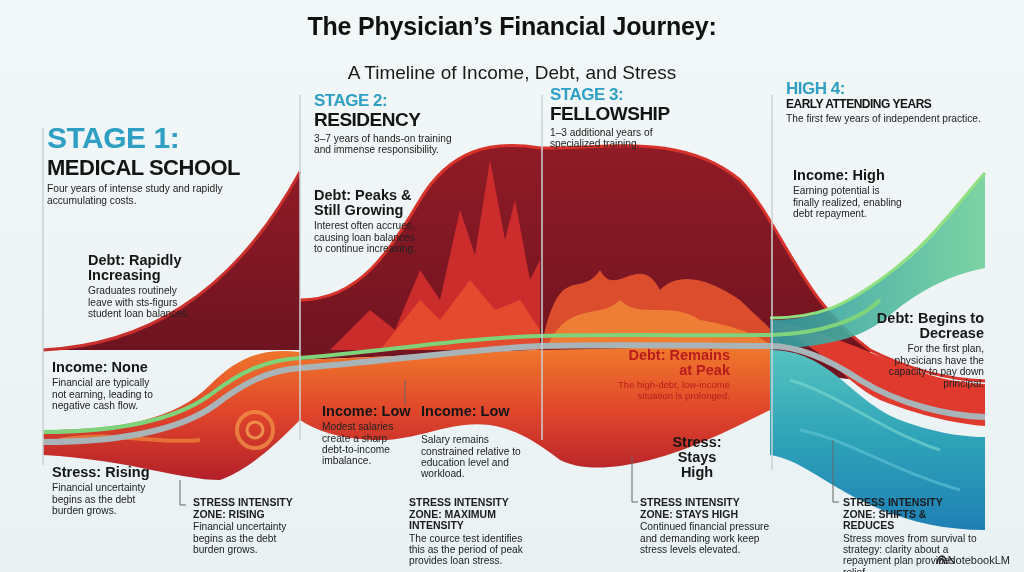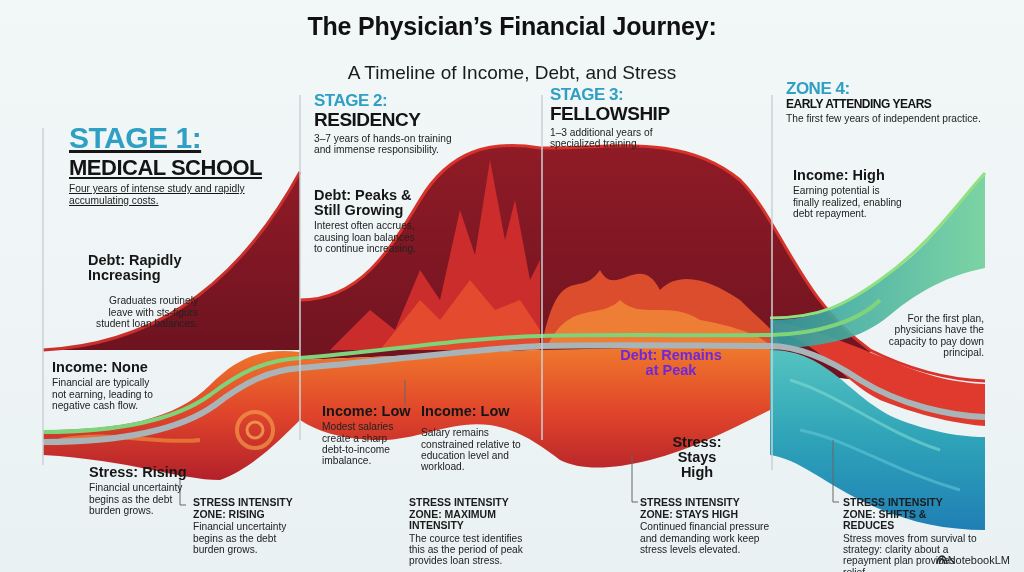--- a/index.html
+++ b/index.html
@@ -11,21 +11,21 @@
   .canvas { position:absolute; inset:0;padding-left:12px; }
   svg.art { position:absolute; left:0; top:0; }
   .title { position:absolute; left:0; width:1024px; text-align:center; top:12px; font-weight:700; font-size:25px; letter-spacing:-0.2px; color:#111; }
   .subtitle { position:absolute; left:0; width:1024px; text-align:center; top:62px; font-size:19px; color:#1a1a1a; }
   .blk { position:absolute; line-height:1.08; }
   .stage-lbl { font-family:"Liberation Sans", sans-serif; font-weight:700; color:#2f9fc4; letter-spacing:-0.5px; }
   .stage-name { font-weight:700; color:#141414; letter-spacing:-0.5px; }
   .desc { font-size:10.2px; color:#222; line-height:1.12; }
   .hd { font-weight:700; font-size:14.5px; color:#161616; line-height:1.05; }
   .zone-hd { font-weight:700; font-size:10.5px; color:#1b1b1b; line-height:1.1; text-transform:uppercase; }
-  .white { color:#6d28d9; }
+  .white { color:#b91c1c;text-align:right; }
   .right { text-align:right; }
   .center { text-align:center; }
   .brand { position:absolute; right:14px; bottom:6px; font-size:11px; color:#222; display:flex; align-items:center; }
 </style>
 </head>
 <body>
 
 <div class="canvas">
 
   <svg class="art" width="1024" height="572" viewBox="0 0 1024 572">
@@ -93,34 +93,34 @@
 
     <path d="M180,480 L180,505 L186,505" stroke="#666" stroke-width="1" fill="none"></path>
     <line x1="405" y1="380" x2="405" y2="405" stroke="#666" stroke-width="1"></line>
     <path d="M632,455 L632,502 L638,502" stroke="#666" stroke-width="1" fill="none"></path>
     <path d="M833,440 L833,502 L839,502" stroke="#666" stroke-width="1" fill="none"></path>
   </svg>
 
   <div class="title">The Physician’s Financial Journey:</div>
   <div class="subtitle">A Timeline of Income, Debt, and Stress</div>
 
-  <div class="blk" style="left:69px; top:122px;text-decoration:underline;">
+  <div class="blk" style="left:47px; top:122px;">
     <div class="stage-lbl" style="font-size:30px;">STAGE 1:</div>
     <div class="stage-name" style="font-size:22px; margin-top:2px;">MEDICAL SCHOOL</div>
     <div class="desc" style="width:200px; margin-top:3px;">Four years of intense study and rapidly accumulating costs.</div>
   </div>
   <div class="blk" style="left:88px; top:253px; width:110px;">
     <div class="hd">Debt: Rapidly Increasing</div>
-    <div class="desc" style="margin-top:12px;text-align:right;">Graduates routinely leave with sts-figurs student loan balances.</div>
+    <div class="desc" style="margin-top:2px;">Graduates routinely leave with sts-figurs student loan balances.</div>
   </div>
   <div class="blk" style="left:52px; top:360px; width:112px;">
     <div class="hd">Income: None</div>
     <div class="desc" style="margin-top:2px;">Financial are typically not earning, leading to negative cash flow.</div>
   </div>
-  <div class="blk" style="left:52px; top:465px; width:100px;margin-left:37px;">
+  <div class="blk" style="left:52px; top:465px; width:100px;">
     <div class="hd">Stress: Rising</div>
     <div class="desc" style="margin-top:2px;">Financial uncertainty begins as the debt burden grows.</div>
   </div>
   <div class="blk" style="left:193px; top:497px; width:100px;">
     <div class="zone-hd">STRESS INTENSITY ZONE: RISING</div>
     <div class="desc" style="margin-top:1px;">Financial uncertainty begins as the debt burden grows.</div>
   </div>
 
   <div class="blk" style="left:314px; top:92px;">
     <div class="stage-lbl" style="font-size:17px;">STAGE 2:</div>
@@ -130,53 +130,55 @@
   <div class="blk" style="left:314px; top:188px; width:108px;">
     <div class="hd">Debt: Peaks &amp; Still Growing</div>
     <div class="desc" style="margin-top:2px;">Interest often accrues, causing loan balances to continue increasing.</div>
   </div>
   <div class="blk" style="left:322px; top:404px; width:90px;">
     <div class="hd">Income: Low</div>
     <div class="desc" style="margin-top:2px;">Modest salaries create a sharp debt-to-income imbalance.</div>
   </div>
   <div class="blk" style="left:421px; top:404px; width:100px;">
     <div class="hd">Income: Low</div>
-    <div class="desc" style="margin-top:8px;">Salary remains constrained relative to education level and workload.</div>
+    <div class="desc" style="margin-top:15px;">Salary remains constrained relative to education level and workload.</div>
   </div>
   <div class="blk" style="left:409px; top:497px; width:130px;">
     <div class="zone-hd">STRESS INTENSITY ZONE: MAXIMUM INTENSITY</div>
     <div class="desc" style="margin-top:1px;">The cource test identifies this as the period of peak provides loan stress.</div>
   </div>
 
   <div class="blk" style="left:550px; top:86px;">
     <div class="stage-lbl" style="font-size:17px;">STAGE 3:</div>
     <div class="stage-name" style="font-size:19px;">FELLOWSHIP</div>
     <div class="desc" style="width:110px; margin-top:2px;">1–3 additional years of specialized training.</div>
   </div>
   <div class="blk center" style="left:612px; top:348px; width:118px;">
     <div class="hd white">Debt: Remains at Peak</div>
+    <div class="desc white" style="margin-top:2px; font-size:9.5px;">The high-debt, low-income situation is prolonged.</div>
   </div>
   <div class="blk center" style="left:662px; top:435px; width:70px;">
     <div class="hd">Stress: Stays High</div>
   </div>
   <div class="blk" style="left:640px; top:497px; width:130px;">
     <div class="zone-hd">STRESS INTENSITY ZONE: STAYS HIGH</div>
     <div class="desc" style="margin-top:1px;">Continued financial pressure and demanding work keep stress levels elevated.</div>
   </div>
 
   <div class="blk" style="left:786px; top:80px;">
-    <div class="stage-lbl" style="font-size:17px;">ZONE 4:</div>
+    <div class="stage-lbl" style="font-size:17px;">HIGH 4:</div>
     <div class="stage-name" style="font-size:12px;">EARLY ATTENDING YEARS</div>
     <div class="desc" style="width:210px; margin-top:2px;">The first few years of independent practice.</div>
   </div>
   <div class="blk" style="left:793px; top:168px; width:110px;">
     <div class="hd">Income: High</div>
     <div class="desc" style="margin-top:2px;">Earning potential is finally realized, enabling debt repayment.</div>
   </div>
   <div class="blk right" style="left:872px; top:311px; width:112px;">
+    <div class="hd">Debt: Begins to Decrease</div>
     <div class="desc" style="margin-top:2px;">For the first plan, physicians have the capacity to pay down principal.</div>
   </div>
   <div class="blk" style="left:843px; top:497px; width:135px;">
     <div class="zone-hd">STRESS INTENSITY ZONE: SHIFTS &amp; REDUCES</div>
     <div class="desc" style="margin-top:1px;">Stress moves from survival to strategy: clarity about a repayment plan provides relief.</div>
   </div>
 
   <div class="brand">
     <svg width="12" height="10" viewBox="0 0 12 10">
       <path d="M1,9 C1,4 4,1 6,1 C8,1 11,4 11,9" fill="none" stroke="#222" stroke-width="1.3"></path>

